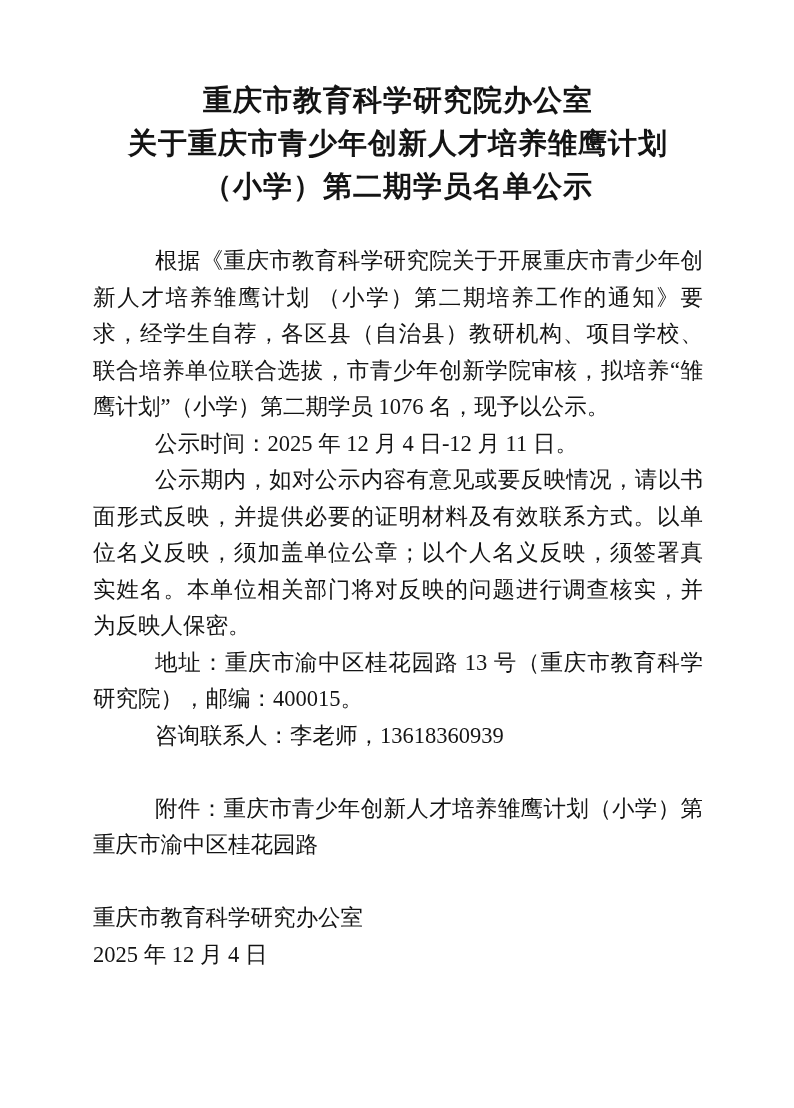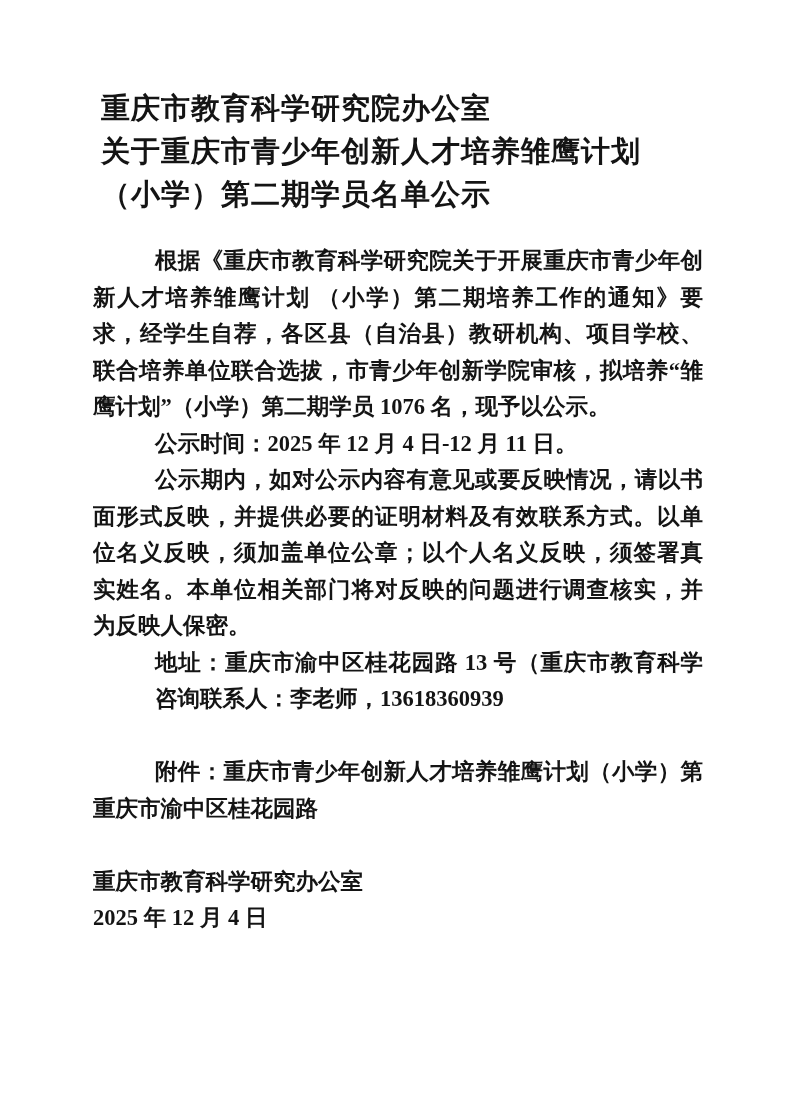--- a/index.html
+++ b/index.html
@@ -14,34 +14,34 @@
     background: #ffffff;
     color: #141414;
     font-family: "Liberation Serif", "DejaVu Serif", serif;
     overflow: hidden;
   }
   .doc-title {
     position: absolute;
     top: 79px;
     left: 93px;
     width: 610px;
-    margin: 8px;
+    margin: 0;
+    text-align: center;
     font-size: 29px;
     font-weight: 700;
     line-height: 43px;
     letter-spacing: 1px;
   }
   .doc-body {
     position: absolute;
     top: 243px;
     left: 93px;
     width: 610px;
     font-size: 22.5px;
     line-height: 36.5px;
-    font-weight: bold;
   }
   .line {
     height: 36.5px;
     overflow: hidden;
   }
   .just {
     text-align: justify;
     text-align-last: justify;
   }
   .indent  { padding-left: 62px; box-sizing: border-box; }
@@ -69,20 +69,21 @@
 
     <div class="line indent">公示时间：2025 年 12 月 4 日-12 月 11 日。</div>
 
     <div class="line indent just">公示期内，如对公示内容有意见或要反映情况，请以书</div>
     <div class="line just">面形式反映，并提供必要的证明材料及有效联系方式。以单</div>
     <div class="line just">位名义反映，须加盖单位公章；以个人名义反映，须签署真</div>
     <div class="line just">实姓名。本单位相关部门将对反映的问题进行调查核实，并</div>
     <div class="line">为反映人保密。</div>
 
     <div class="line indent just">地址：重庆市渝中区桂花园路 13 号（重庆市教育科学</div>
+    <div class="line">研究院），邮编：400015。</div>
 
     <div class="line indent">咨询联系人：李老师，13618360939</div>
 
     <div class="line blank"></div>
 
     <div class="line indent just">附件：重庆市青少年创新人才培养雏鹰计划（小学）第</div>
     <div class="line">重庆市渝中区桂花园路</div>
 
     <div class="line blank"></div>
 

